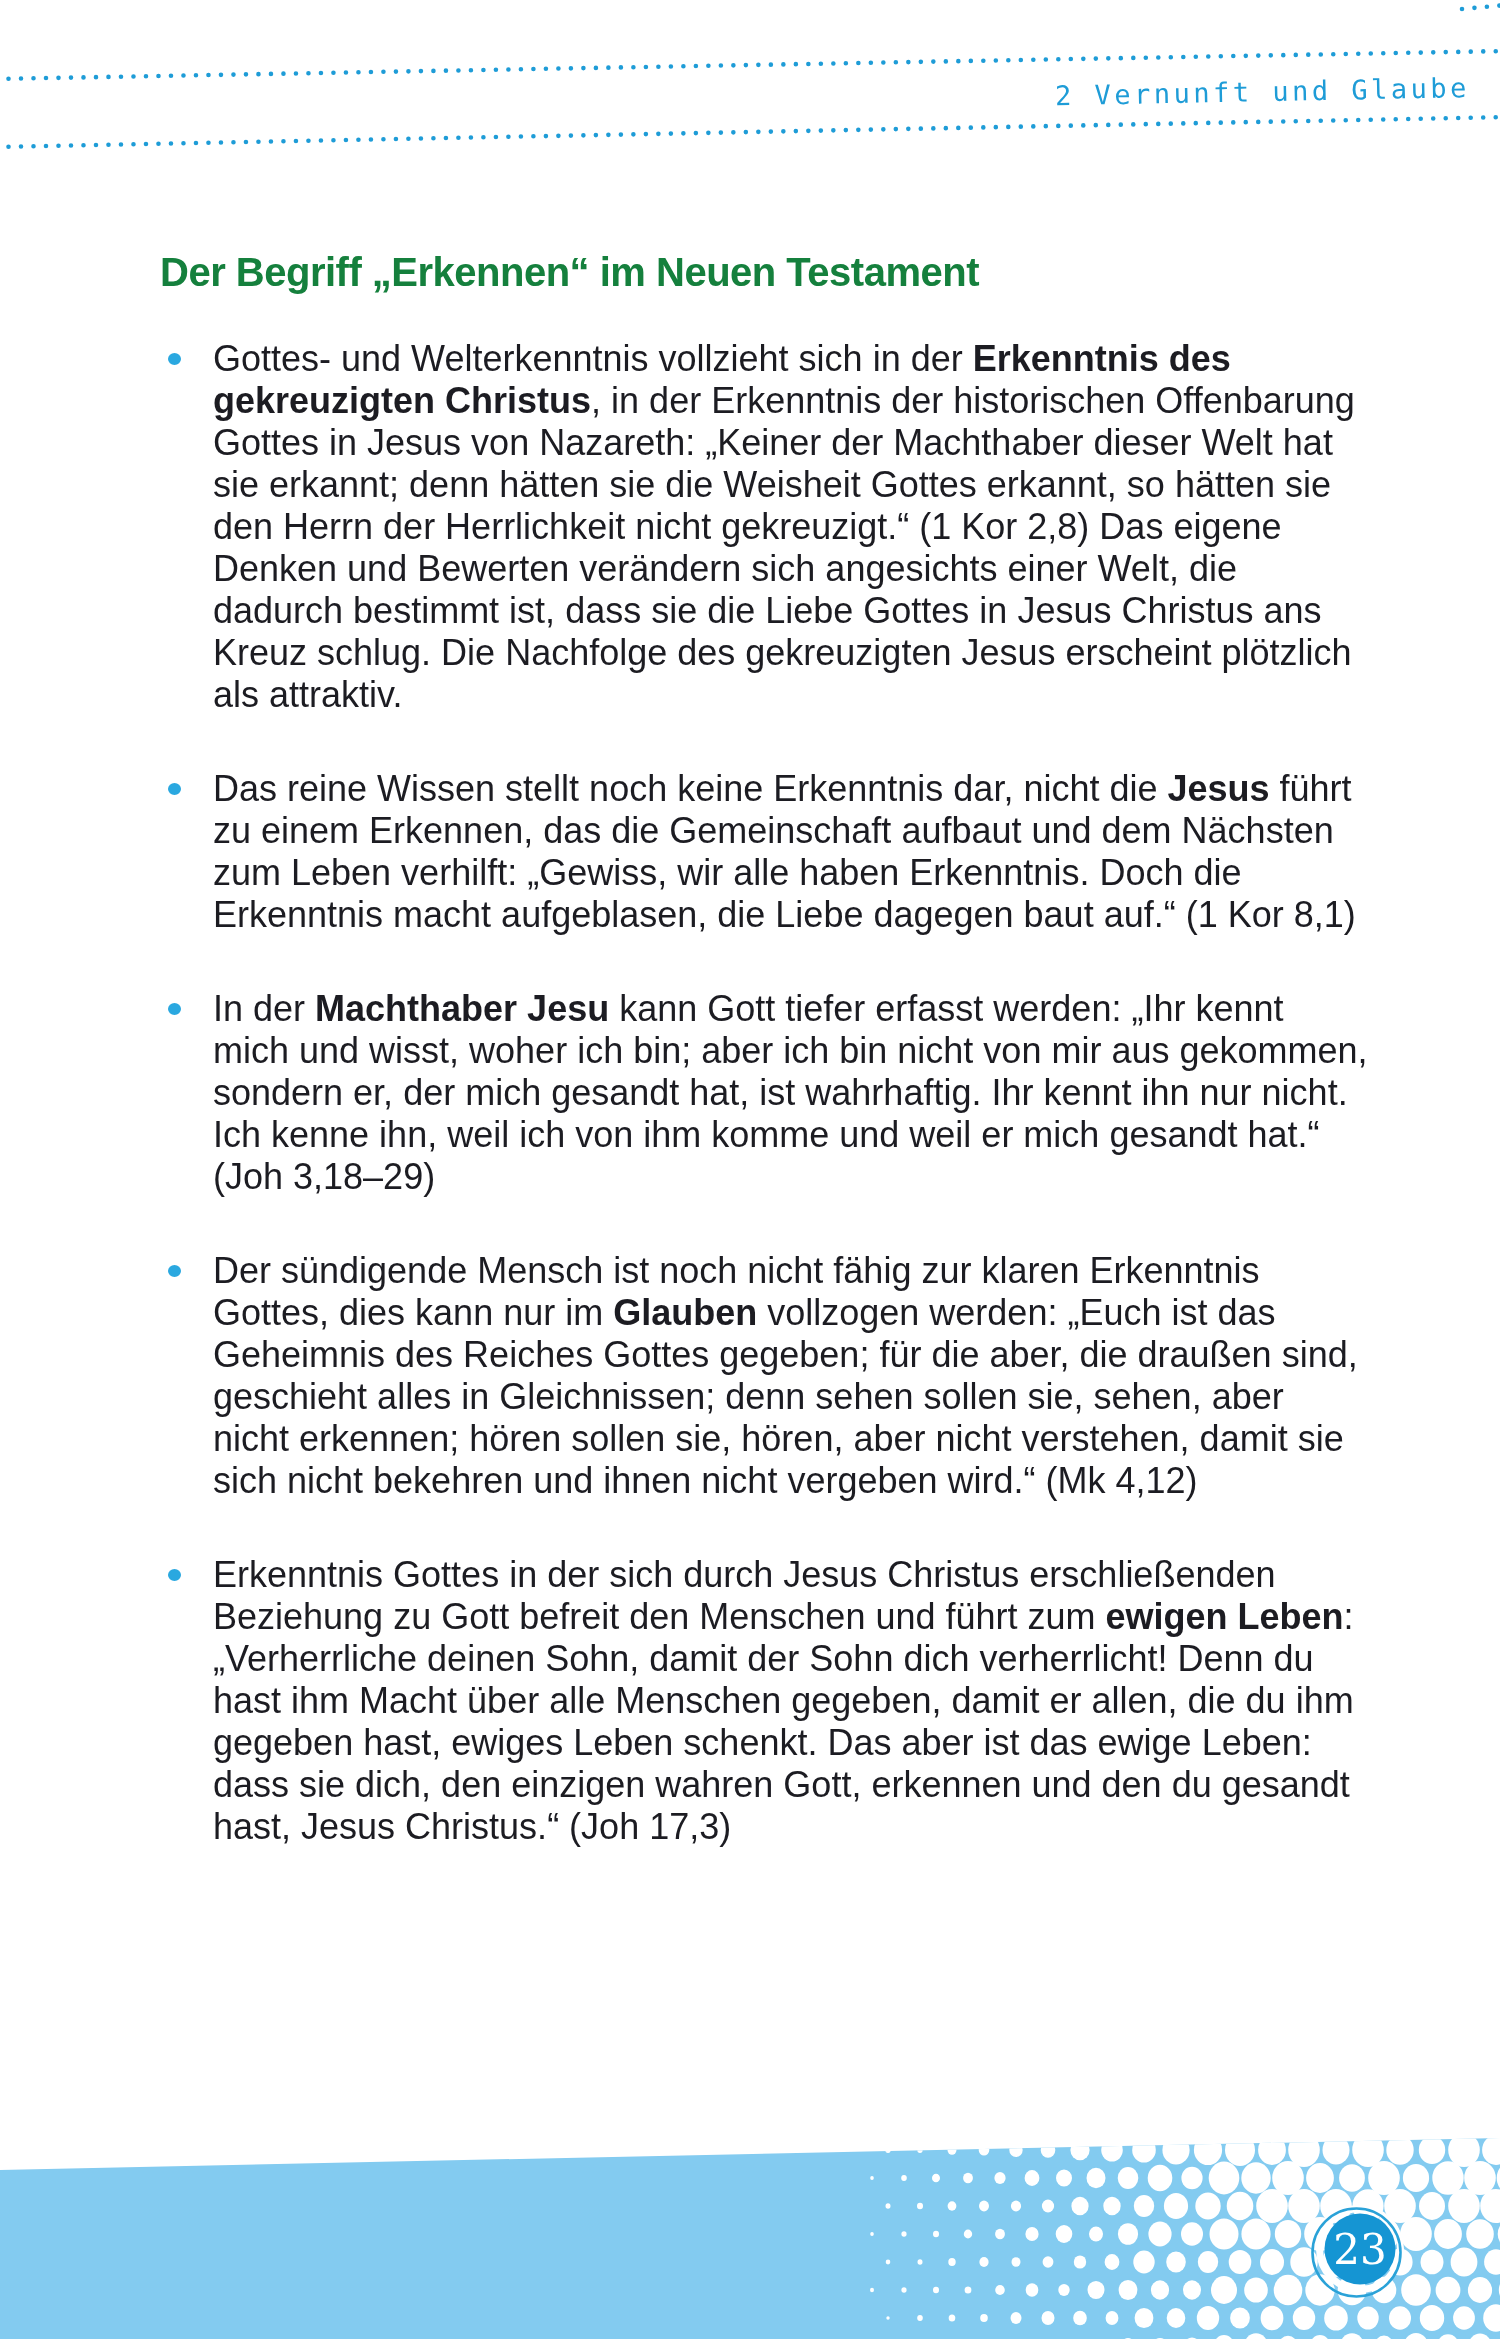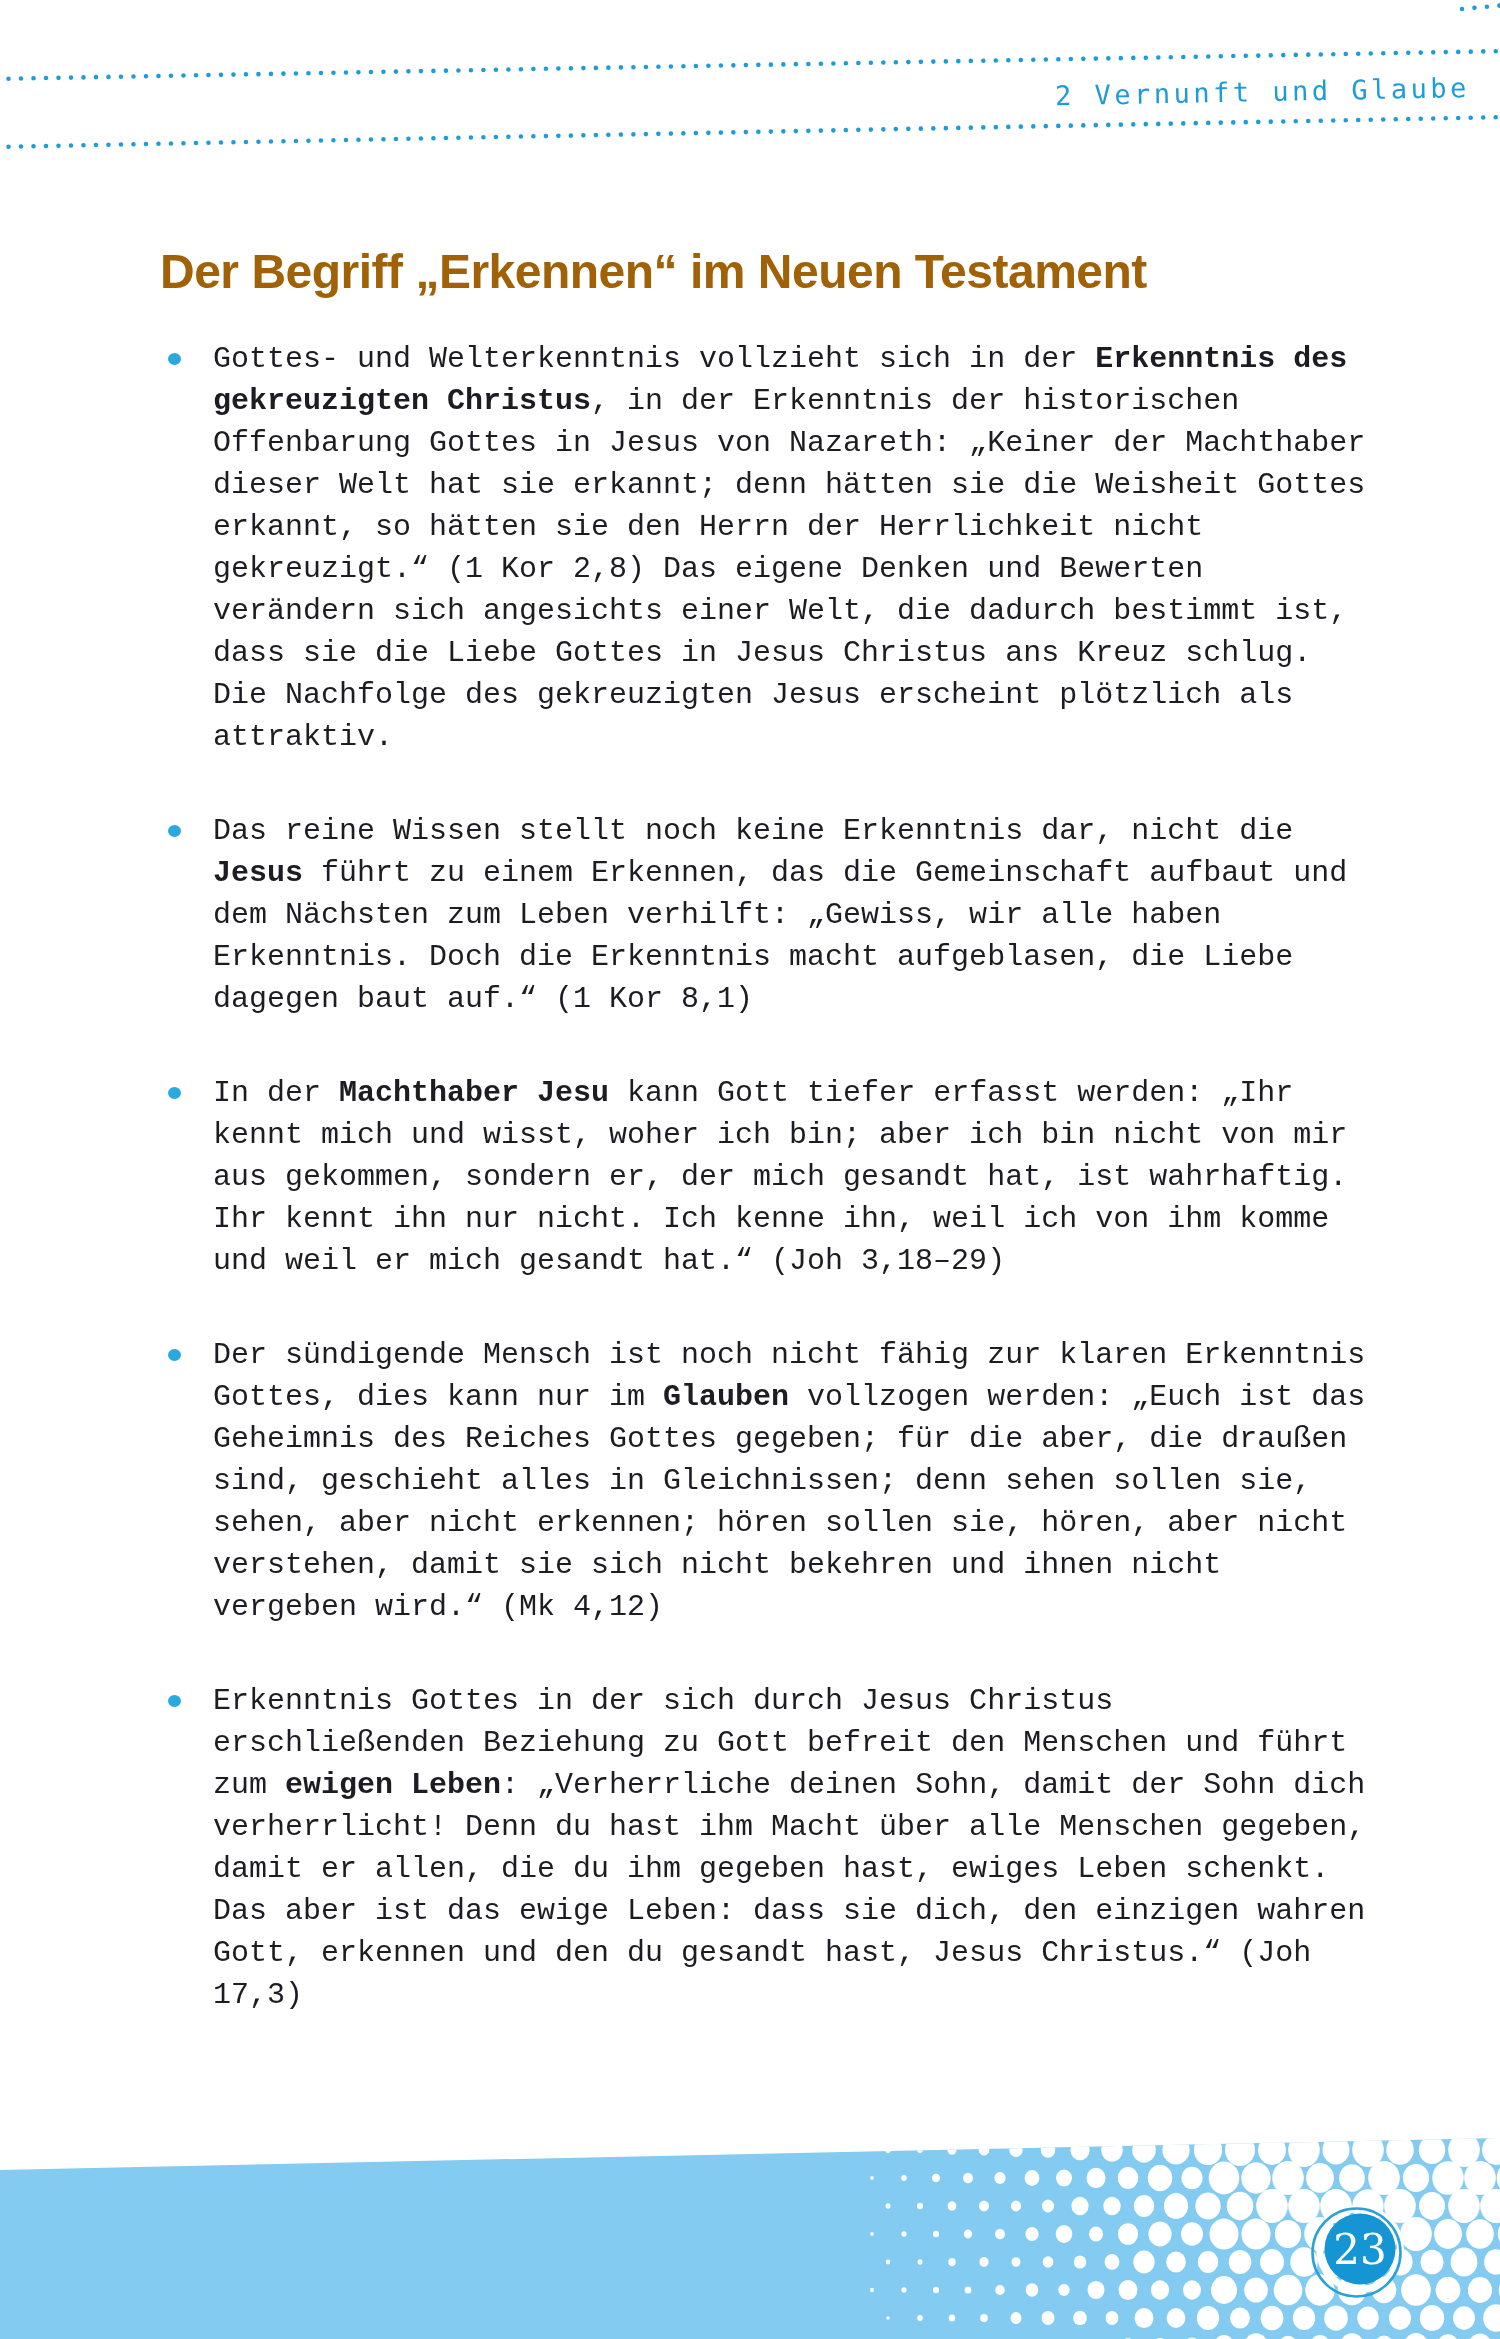--- a/index.html
+++ b/index.html
@@ -11,27 +11,27 @@
   .head-rules{position:absolute;top:0;left:0;width:1500px;height:170px;}
   .chapter-label{
     position:absolute;top:72px;right:30px;
     font-family:"DejaVu Sans Mono",monospace;
     font-size:27px;letter-spacing:3.5px;
     transform:rotate(-1.15deg);transform-origin:right center;
     white-space:nowrap;
   }
   .content{position:absolute;left:160px;top:248px;width:1208px;}
   .page-title{
-    font-size:48px;font-weight:700;letter-spacing:-0.5px;
-    color:#a16207;margin:0 0 42px 0;line-height:48px;
+    font-size:40px;font-weight:700;letter-spacing:-0.5px;
+    color:#15803d;margin:0 0 42px 0;line-height:48px;
   }
   .bullet-list{list-style:none;margin:0;padding:0;}
   .bullet-item{
     display:flex;align-items:flex-start;margin:0 0 52px 0;
-    font-size:30px;line-height:42px;font-family:Liberation Mono, monospace;
+    font-size:36px;line-height:42px;
   }
   .bullet-item:last-child{margin-bottom:16px;}
   .bullet-dot{
     flex:0 0 auto;width:13px;height:12px;border-radius:50%;
     margin:15px 32px 0 8px;
   }
   .bullet-text{flex:1 1 auto;}
   .bullet-text b{font-weight:700;}
   .bottom-art{position:absolute;left:0;top:2060px;width:1500px;height:279px;}
 </style>

